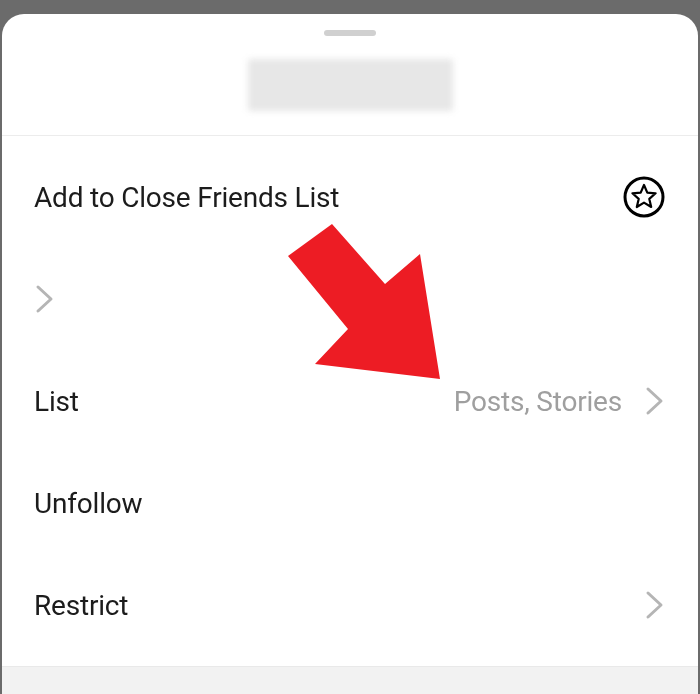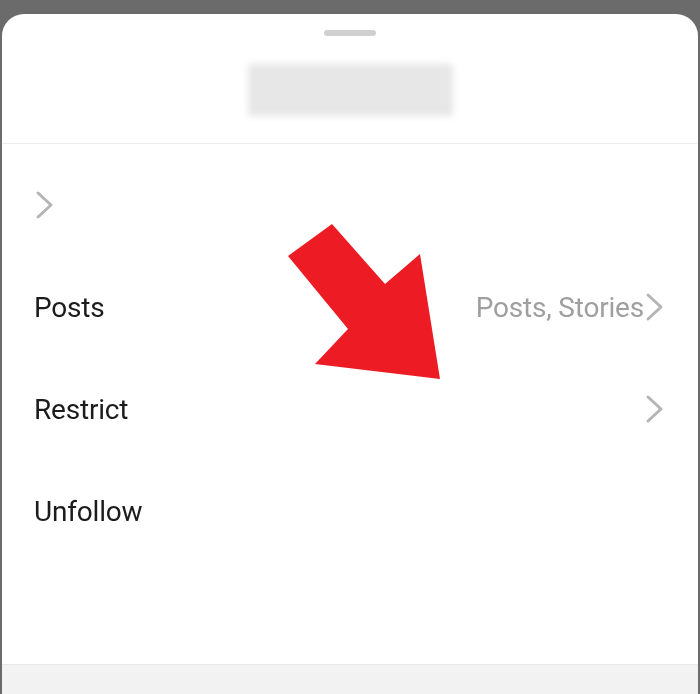--- a/index.html
+++ b/index.html
@@ -59,20 +59,21 @@
       cursor: pointer;
     }
     .row-label {
       font-size: 28px;
       color: #1c1c1c;
       letter-spacing: -0.2px;
     }
     .row-right {
       display: flex;
       align-items: center;
+      gap: 22px;
     }
     .row-value {
       font-size: 28px;
       color: #9f9f9f;
       letter-spacing: -0.2px;
     }
     .chevron {
       width: 22px;
       height: 30px;
     }
@@ -103,56 +104,67 @@
 <div class="sheet">
 
   <div class="drag-handle"></div>
 
   <div class="header">
     <div class="username-blur"></div>
   </div>
 
   <div class="menu">
 
+    <div class="row">
+      <span class="row-label">Add to Close Friends List</span>
+      <div class="row-right">
+        <span class="star-circle">
+          <svg viewBox="0 0 44 44" width="44" height="44">
+            <circle cx="22" cy="22" r="19" fill="none" stroke="#000" stroke-width="3"></circle>
+            <path d="M22 10 L25.3 17.6 L33.6 18.3 L27.3 23.9 L29.2 32 L22 27.6 L14.8 32 L16.7 23.9 L10.4 18.3 L18.7 17.6 Z" fill="none" stroke="#000" stroke-width="2.2" stroke-linejoin="round"></path>
+          </svg>
+        </span>
+      </div>
+    </div>
 
     <div class="row">
       <div class="row-right">
         <span class="chevron">
           <svg viewBox="0 0 22 30" width="22" height="30">
             <polyline points="4,3 17,15 4,27" fill="none" stroke="#b5b5b5" stroke-width="3" stroke-linecap="round" stroke-linejoin="round"></polyline>
           </svg>
         </span>
       </div>
     </div>
 
     <div class="row">
-      <span class="row-label">Posts</span>
+      <span class="row-label">List</span>
       <div class="row-right">
         <span class="row-value">Posts, Stories</span>
         <span class="chevron">
           <svg viewBox="0 0 22 30" width="22" height="30">
             <polyline points="4,3 17,15 4,27" fill="none" stroke="#b5b5b5" stroke-width="3" stroke-linecap="round" stroke-linejoin="round"></polyline>
           </svg>
         </span>
       </div>
     </div>
 
     <div class="row">
+      <span class="row-label">Unfollow</span>
+    </div>
+
+    <div class="row">
       <span class="row-label">Restrict</span>
       <div class="row-right">
         <span class="chevron">
           <svg viewBox="0 0 22 30" width="22" height="30">
             <polyline points="4,3 17,15 4,27" fill="none" stroke="#b5b5b5" stroke-width="3" stroke-linecap="round" stroke-linejoin="round"></polyline>
           </svg>
         </span>
       </div>
-    </div>
-
-    <div class="row">
-      <span class="row-label">Unfollow</span>
     </div>
 
   </div>
 
   <div class="bottom-gap"></div>
 </div>
 
 <div class="arrow-overlay">
   <svg viewBox="0 0 170 170" width="170" height="170">
     <polygon points="8,32 52,0 105,60 140,30 160,155 35,140 68,105" fill="#ed1c24"></polygon>

